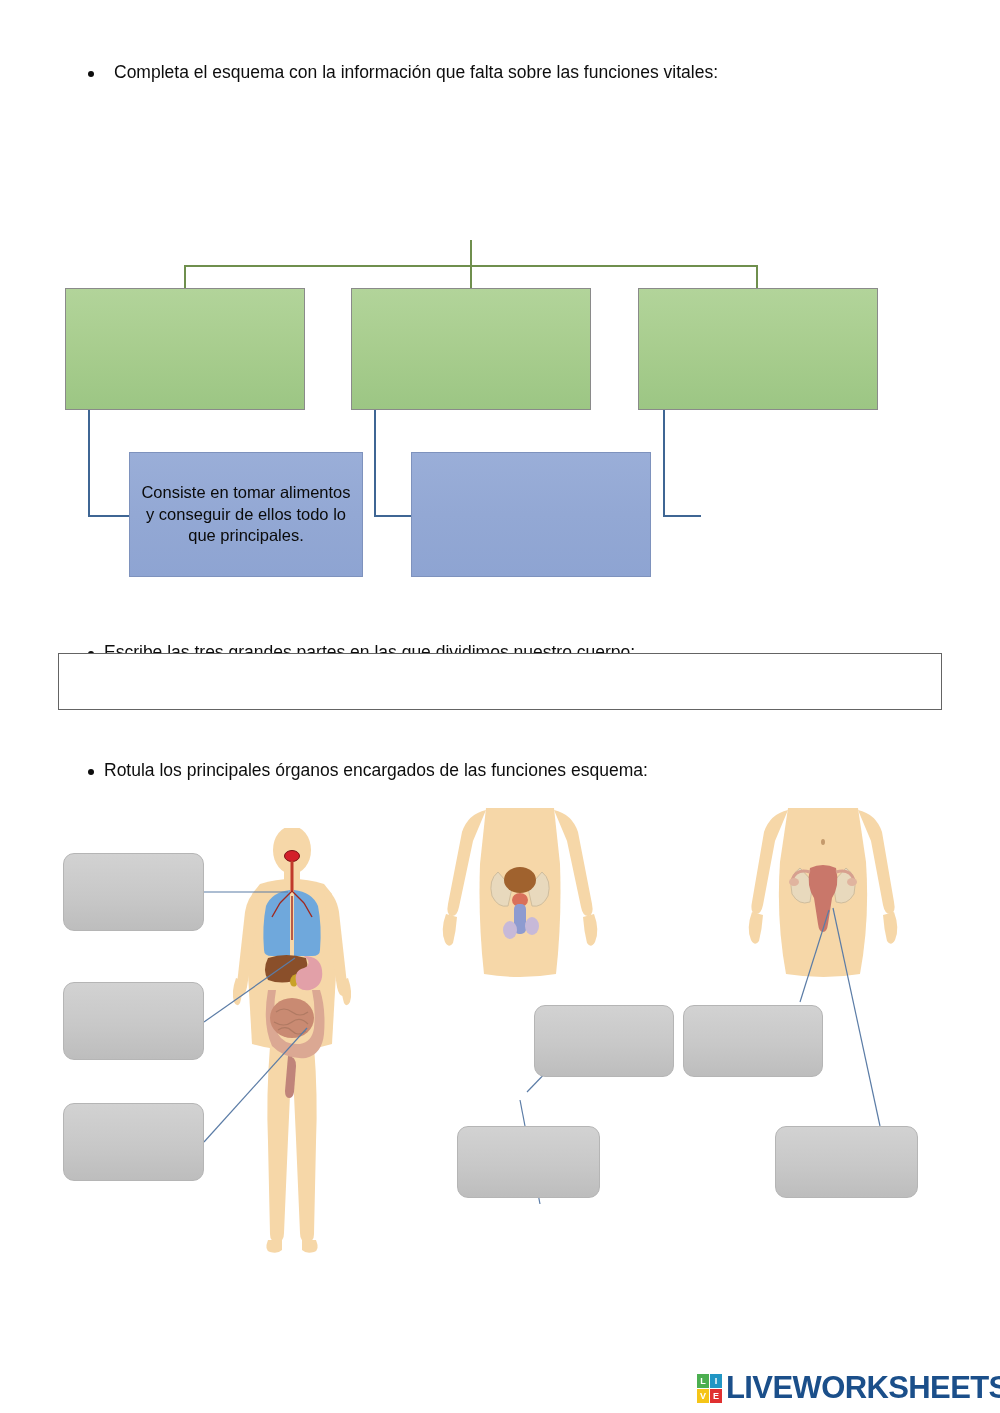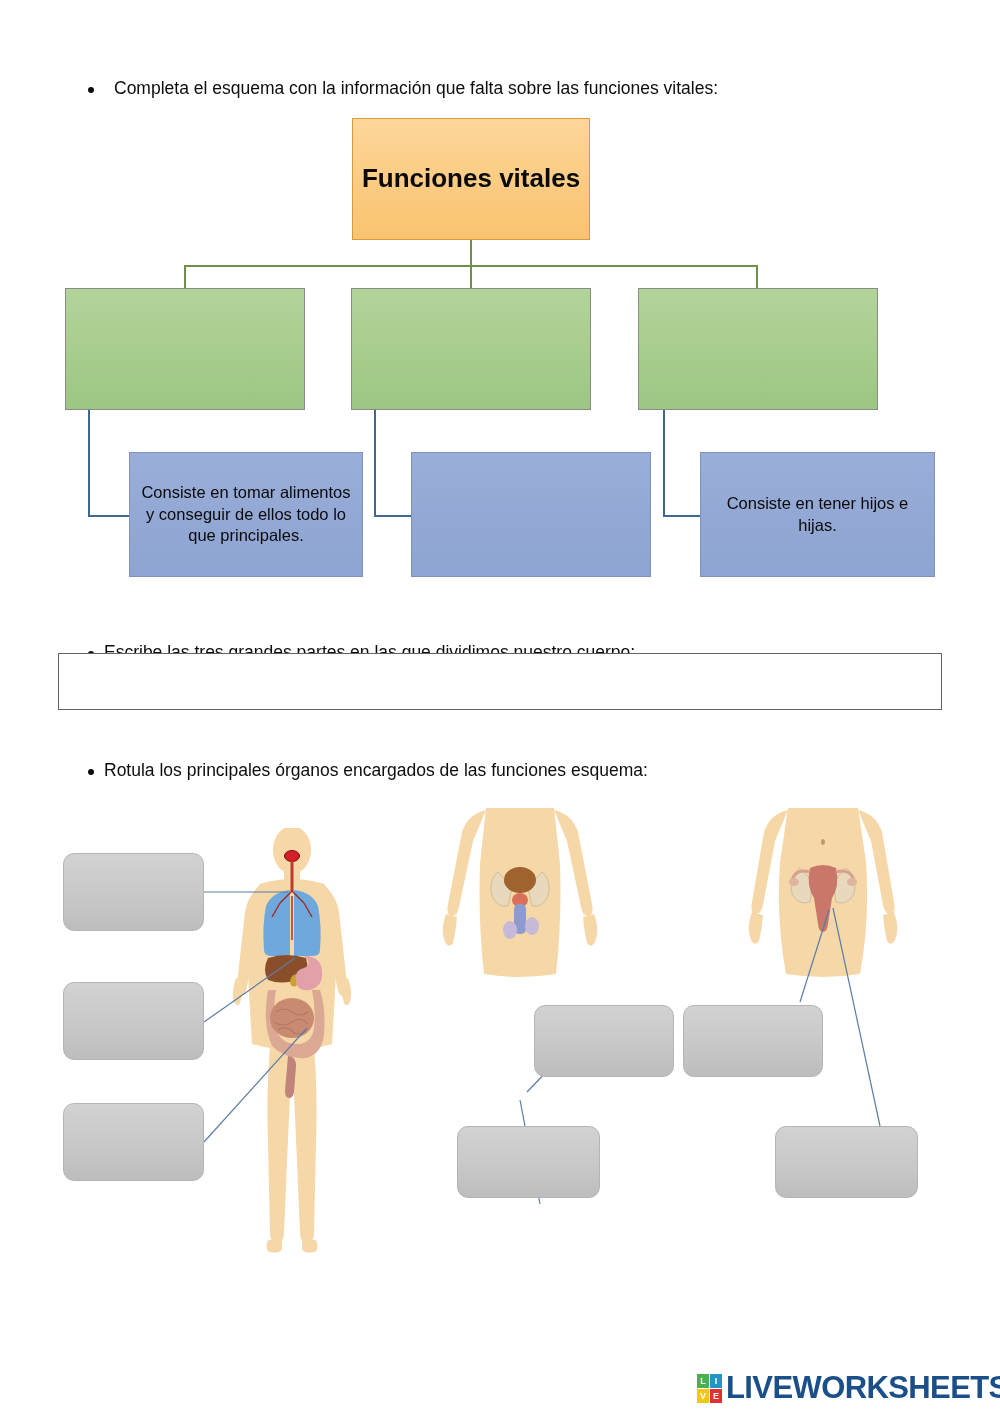--- a/index.html
+++ b/index.html
@@ -111,38 +111,35 @@
     font-size:31px;
     font-weight:bold;
     letter-spacing:-0.6px;
     color:#1b4f8a;
     font-family:"Liberation Sans", sans-serif;
   }
 </style>
 </head>
 <body>
 
-<div class="question" style="left:88px; top:78px;gap:20px;">
+<div class="question" style="left:88px; top:62px;gap:20px;">
   <span class="bullet"></span>
   <span>Completa el esquema con la información que falta sobre las funciones vitales:</span>
 </div>
 
 <div id="flowchart">
 
   <div class="conn" style="left:470px; top:240px; width:2px; height:26px;"></div>
 
   <div class="conn" style="left:184px; top:265px; width:574px; height:2px;"></div>
 
   <div class="conn" style="left:184px; top:265px; width:2px; height:24px;"></div>
   <div class="conn" style="left:470px; top:265px; width:2px; height:24px;"></div>
   <div class="conn" style="left:756px; top:265px; width:2px; height:24px;"></div>
 
-  <div class="fc-box box-title" style="left:352px; top:118px; width:238px; height:122px;">
-    <span>Funciones vitales</span>
-  </div>
 
   <div class="fc-box box-green" style="left:65px; top:288px; width:240px; height:122px;">
     <span></span>
   </div>
   <div class="fc-box box-green" style="left:351px; top:288px; width:240px; height:122px;">
     <span></span>
   </div>
   <div class="fc-box box-green" style="left:638px; top:288px; width:240px; height:122px;">
     <span></span>
   </div>
@@ -154,23 +151,20 @@
   <div class="conn-b" style="left:374px; top:515px; width:38px; height:2px;"></div>
 
   <div class="conn-b" style="left:663px; top:410px; width:2px; height:106px;"></div>
   <div class="conn-b" style="left:663px; top:515px; width:38px; height:2px;"></div>
 
   <div class="fc-box box-blue" style="left:129px; top:452px; width:234px; height:125px;">
     <span>Consiste en tomar alimentos y conseguir de ellos todo lo que principales.</span>
   </div>
   <div class="fc-box box-blue" style="left:411px; top:452px; width:240px; height:125px;">
     <span></span>
-  </div>
-  <div class="fc-box box-blue" style="left:700px; top:452px; width:235px; height:125px;">
-    <span>Consiste en tener hijos e hijas.</span>
   </div>
 </div>
 
 <div class="question" style="left:88px; top:642px;">
   <span class="bullet"></span>
   <span>Escribe las tres grandes partes en las que dividimos nuestro cuerpo:</span>
 </div>
 
 <div id="answer-line">
   <span></span>

